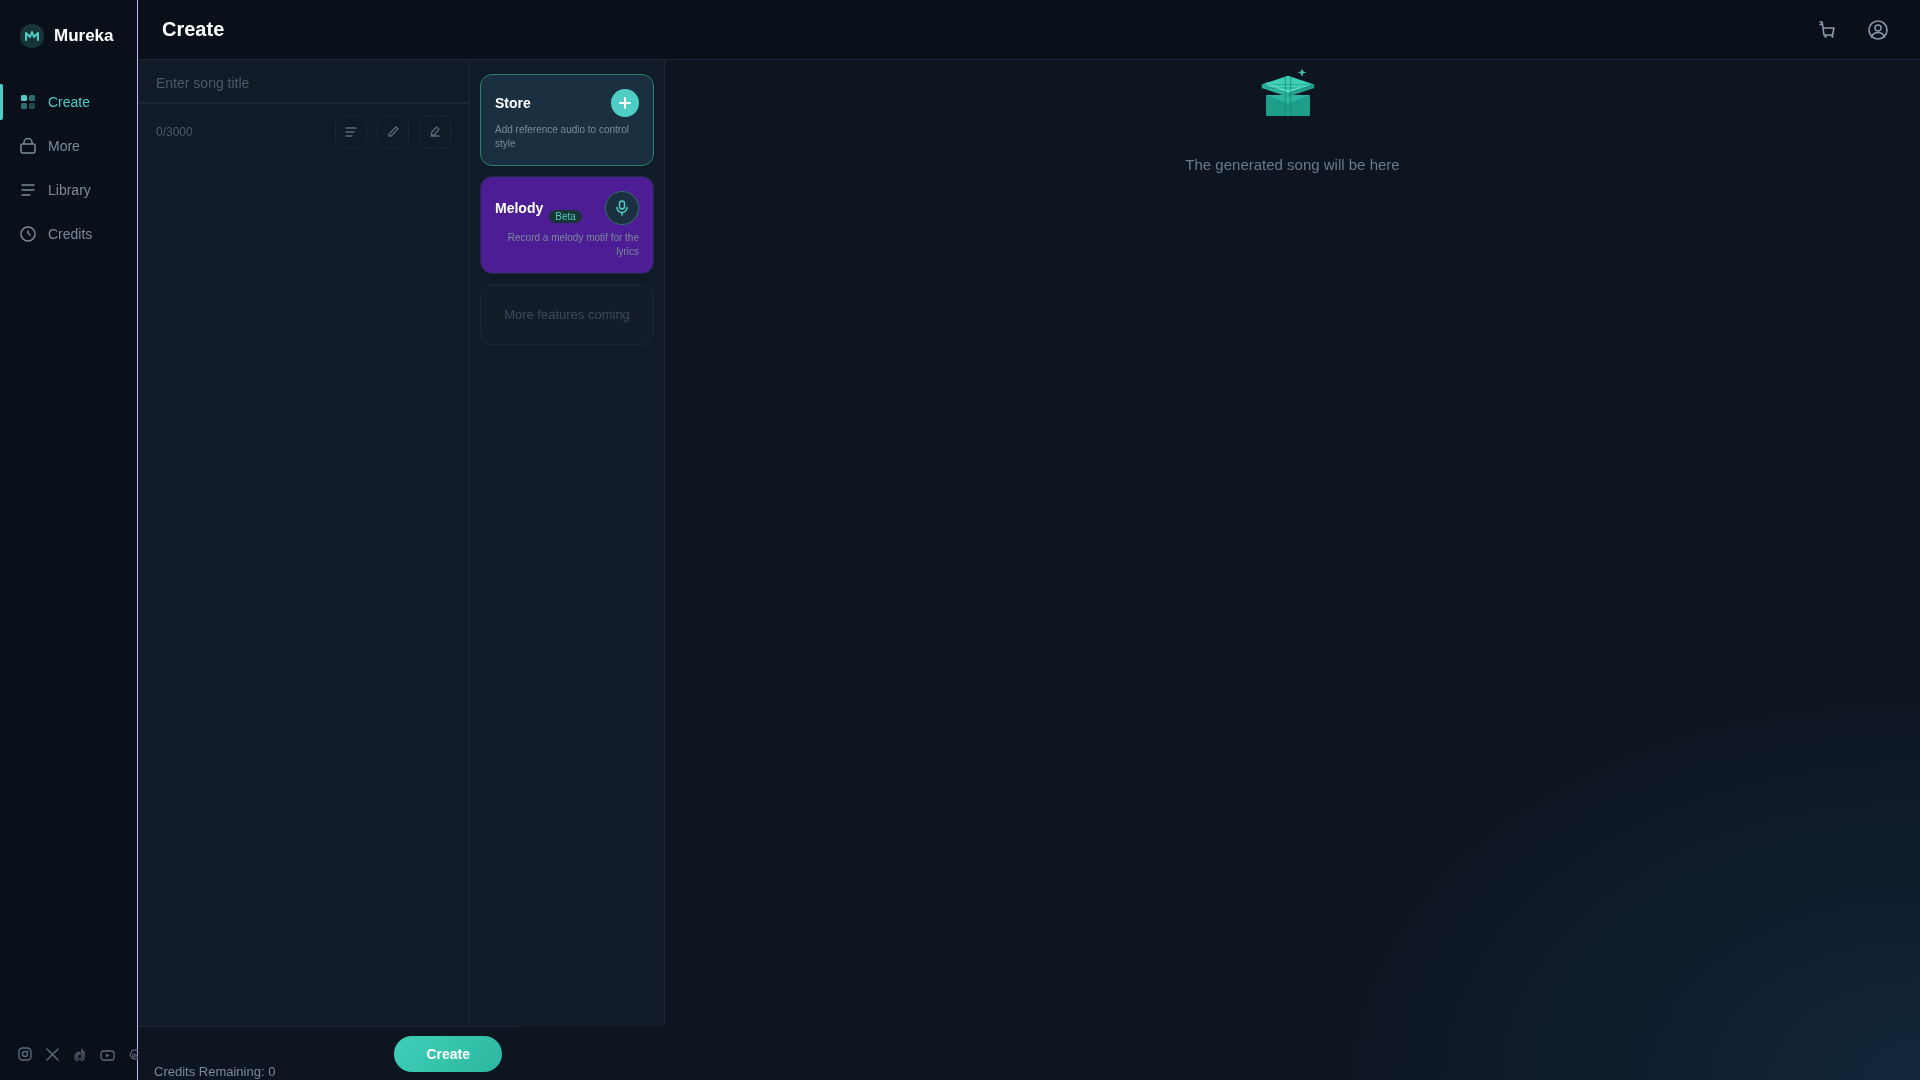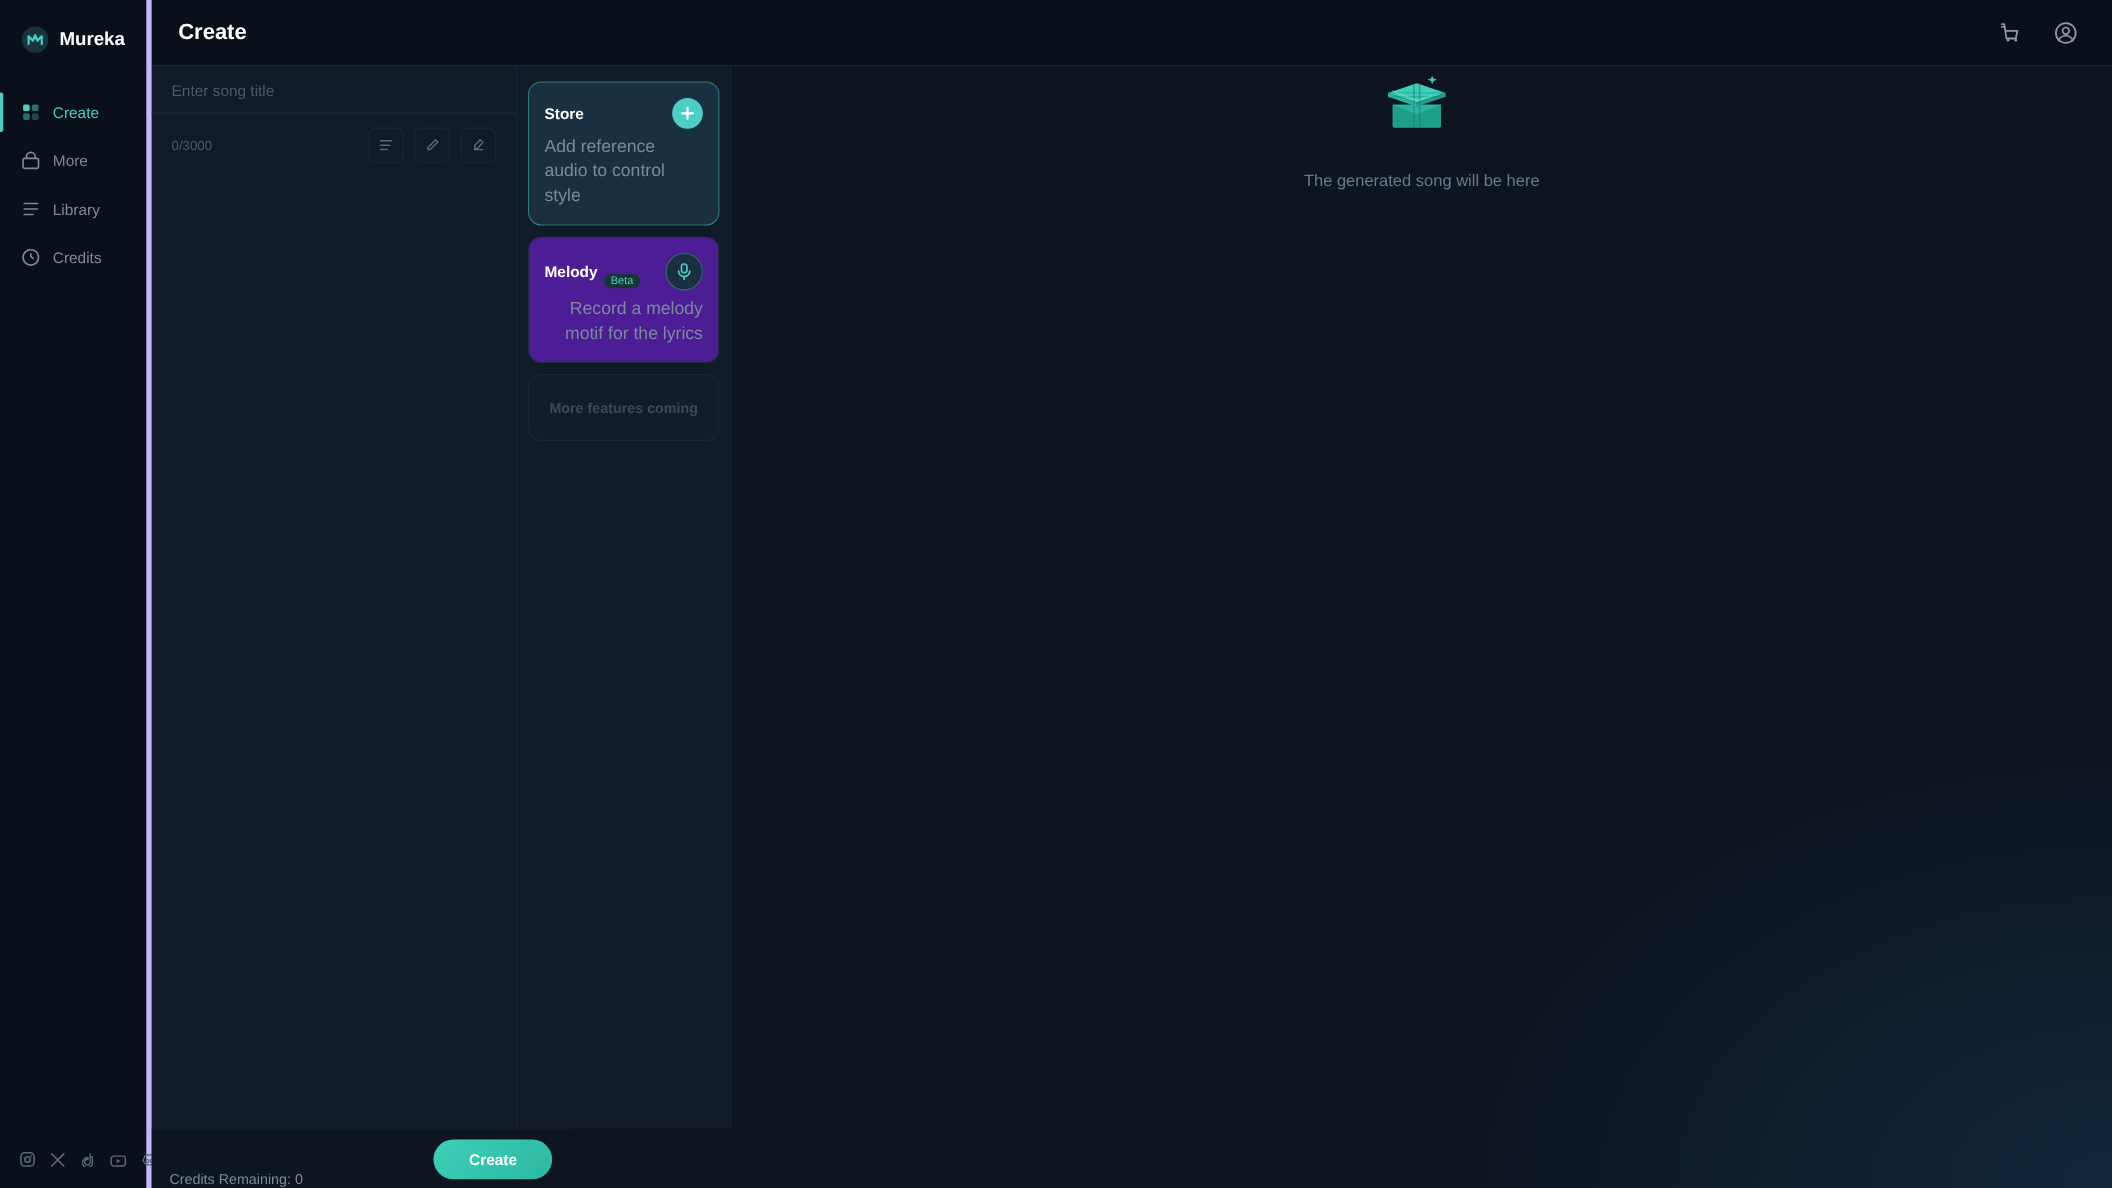--- a/index.html
+++ b/index.html
@@ -15,21 +15,21 @@
 
     
     .sidebar {
       width: 138px;
       height: 100%;
       background: #0a1019;
       display: flex;
       flex-direction: column;
       align-items: flex-start;
       padding-top: 0;
-      border-right: 5px solid #c4b5fd;
+      border-right: 1px solid #c4b5fd;
       flex-shrink: 0;
     }
     .logo-area {
       display: flex;
       align-items: center;
       gap: 8px;
       padding: 22px 18px;
       width: 100%;
     }
     .logo-icon {
@@ -285,21 +285,21 @@
     .beta-badge {
       font-size: 10px;
       color: #4ecdc4;
       background: #1a3535;
       padding: 1px 6px;
       border-radius: 8px;
       font-weight: 500;
       margin-top: 16px;
     }
     .feature-desc {
-      font-size: 16px;
+      font-size: 10px;
       color: #7a8a9a;
       line-height: 1.4;
     }
     .feature-add-btn {
       width: 28px;
       height: 28px;
       border-radius: 50%;
       background: #4ecdc4;
       border: none;
       display: flex;
@@ -322,21 +322,20 @@
       justify-content: center;
       cursor: pointer;
       color: #4ecdc4;
       flex-shrink: 0;
     }
     .coming-text {
       font-size: 13px;
       color: #3a4a5a;
       text-align: center;
       padding: 8px 0;
-      font-weight: bold;
     }
 
     
     .generated-panel {
       flex: 1;
       height: 100%;
       background: #0d1520;
       display: flex;
       flex-direction: column;
       align-items: center;

